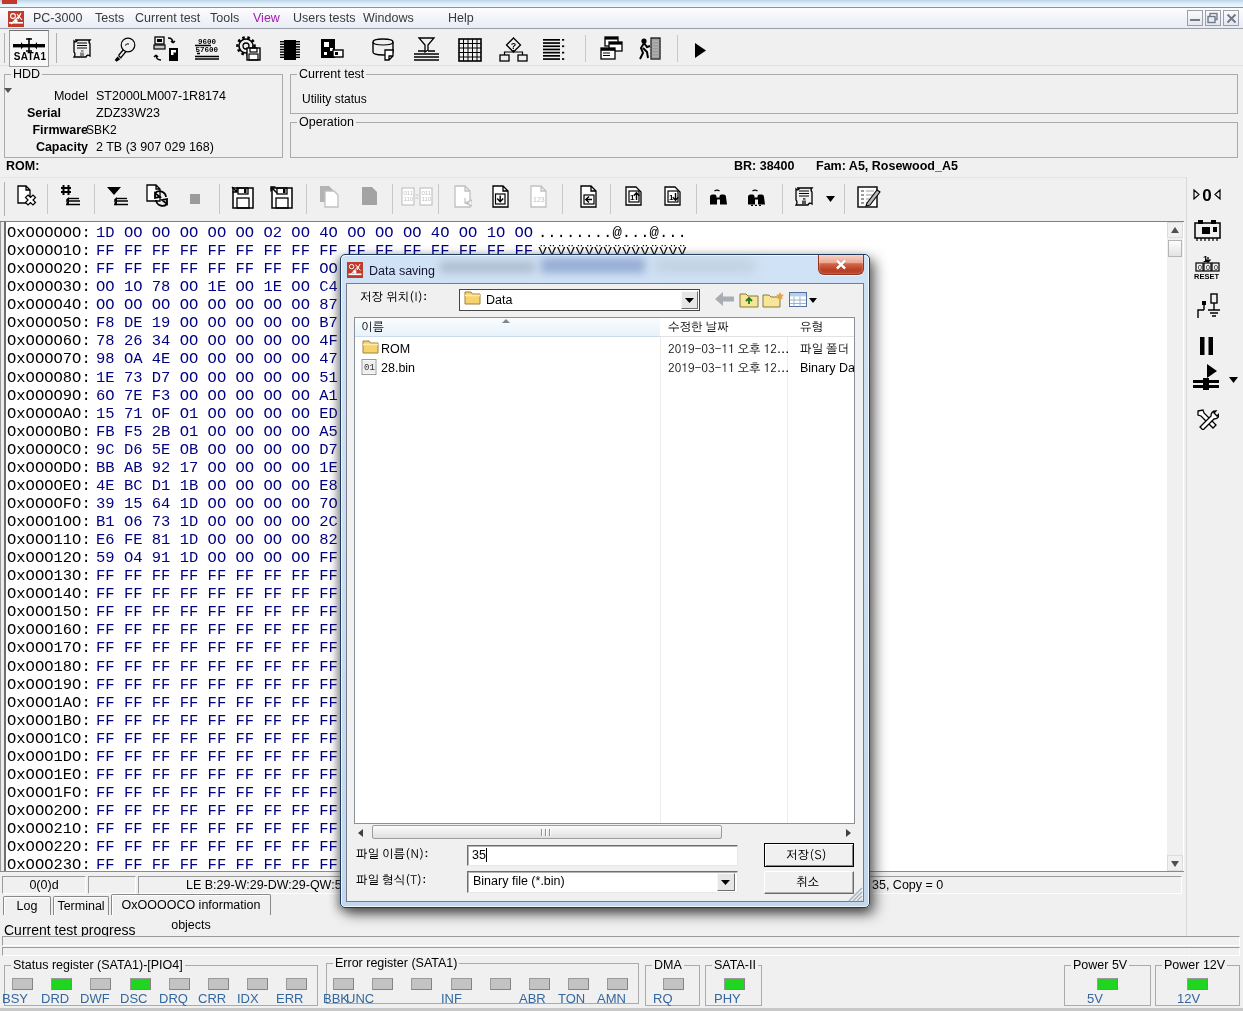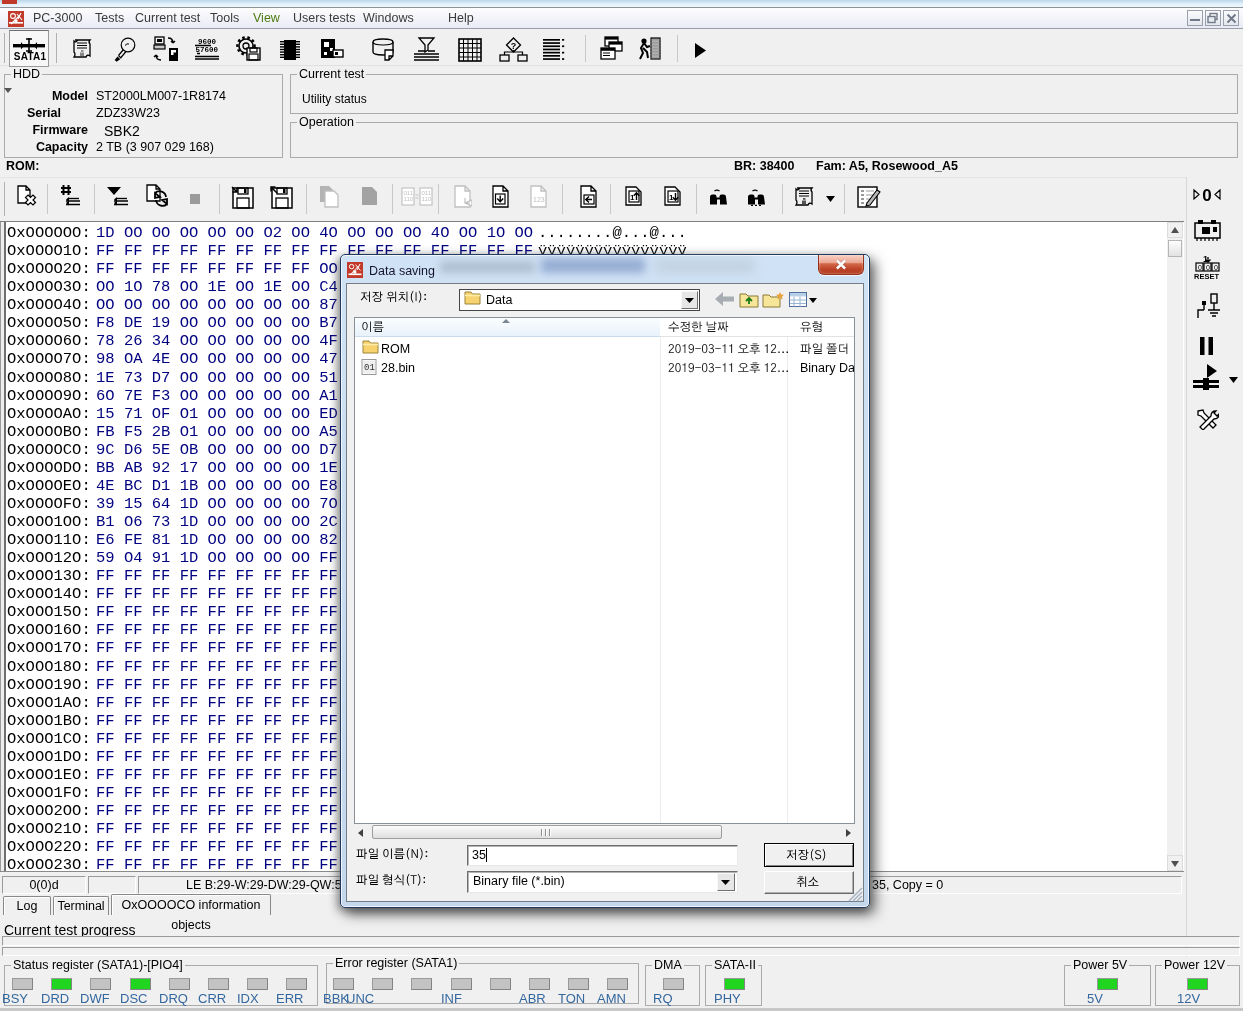--- a/index.html
+++ b/index.html
@@ -21,21 +21,21 @@
 <rect width="16" height="16" fill="#c23b2a"></rect>
     <rect x="1" y="11" width="14" height="1.6" fill="#fff"></rect>
 <circle cx="5" cy="5" r="2.4" fill="none" stroke="#fff" stroke-width="1.1"></circle>
 <path d="M10 8 L13 2 M9 3 l5 6 M3 13 L12 4" stroke="#fff" stroke-width="1.1" fill="none"></path>
 <rect x="6.5" y="8.5" width="3" height="3" fill="#fff"></rect>
   </svg>
 <div class="ab" style="left:33px;top:11px;font-size:12.5px;color:#3a3a3a">PC-3000</div>
 <div class="ab" style="left:95px;top:11px;font-size:12.5px;color:#3a3a3a">Tests</div>
 <div class="ab" style="left:135px;top:11px;font-size:12.5px;color:#3a3a3a">Current test</div>
 <div class="ab" style="left:210px;top:11px;font-size:12.5px;color:#3a3a3a">Tools</div>
-<div class="ab" style="left:253px;top:11px;font-size:12.5px;color:#4d7c0f">View</div>
+<div class="ab" style="left:253px;top:11px;font-size:12.5px;color:#a21caf">View</div>
 <div class="ab" style="left:293px;top:11px;font-size:12.5px;color:#3a3a3a">Users tests</div>
 <div class="ab" style="left:363px;top:11px;font-size:12.5px;color:#3a3a3a">Windows</div>
 <div class="ab" style="left:448px;top:11px;font-size:12.5px;color:#3a3a3a">Help</div>
 <div class="ab" style="left:1187px;top:10px;width:16px;height:16px;border:1px solid #99a0ab;background:linear-gradient(#fafbfc,#e4e7ee)"></div>
 <div class="ab" style="left:1205px;top:10px;width:16px;height:16px;border:1px solid #99a0ab;background:linear-gradient(#fafbfc,#e4e7ee)"></div>
 <div class="ab" style="left:1223px;top:10px;width:16px;height:16px;border:1px solid #99a0ab;background:linear-gradient(#fafbfc,#e4e7ee)"></div>
 <div class="ab" style="left:1190px;top:19px;width:10px;height:2px;background:#707a88"></div>
 <svg class="ab" style="left:1207px;top:12px" width="12" height="12" viewBox="0 0 12 12">
     <rect x="3" y="1.5" width="7" height="6" fill="none" stroke="#707a88" stroke-width="1.4"></rect>
     <rect x="1" y="4.5" width="7" height="6" fill="#e8ebf1" stroke="#707a88" stroke-width="1.4"></rect>
@@ -170,26 +170,26 @@
   </svg>
 <svg class="ab" style="left:694px;top:43px" width="13" height="15" viewBox="0 0 13 15">
     <path d="M1 0 L12 7.5 L1 15 z" fill="#000"></path>
   </svg>
 <div class="tbsep" style="left:585px;top:35px;height:27px"></div>
 <div class="tbsep" style="left:677px;top:35px;height:27px"></div>
 <div class="grp" style="left:4px;top:74px;width:279px;height:84px">
     <span>HDD</span>
   </div>
 <div class="ab" style="left:4px;top:88px;width:0;height:0;border-left:4px solid transparent;border-right:4px solid transparent;border-top:5px solid #555"></div>
-<div class="ab" style="left:0;top:89px;width:88px;text-align:right;font-size:12.5px;font-weight:bold">Model</div>
+<div class="ab" style="left:0;top:89px;width:88px;text-align:right;font-size:12.5px;font-weight:normal">Model</div>
 <div class="ab" style="left:96px;top:89px;font-size:12.5px">ST2000LM007-1R8174</div>
 <div class="ab" style="left:0;top:106px;width:88px;text-align:center;font-size:12.5px;font-weight:bold">Serial</div>
 <div class="ab" style="left:96px;top:106px;font-size:12.5px">ZDZ33W23</div>
 <div class="ab" style="left:0;top:123px;width:88px;text-align:right;font-size:12.5px;font-weight:bold">Firmware</div>
-<div class="ab" style="left:104px;top:123px;font-size:14px">SBK2</div>
+<div class="ab" style="left:86px;top:123px;font-size:12px">SBK2</div>
 <div class="ab" style="left:0;top:140px;width:88px;text-align:right;font-size:12.5px;font-weight:bold">Capacity</div>
 <div class="ab" style="left:96px;top:140px;font-size:12.5px">2 TB (3 907 029 168)</div>
 <div class="grp" style="left:290px;top:74px;width:948px;height:40px">
     <span>Current test</span>
   </div>
 <div class="ab" style="left:302px;top:92px;font-size:12px">Utility status</div>
 <div class="grp" style="left:290px;top:122px;width:948px;height:36px">
     <span>Operation</span>
   </div>
 <div class="ab" style="left:6px;top:159px;font-size:12.5px;font-weight:bold">ROM:</div>

